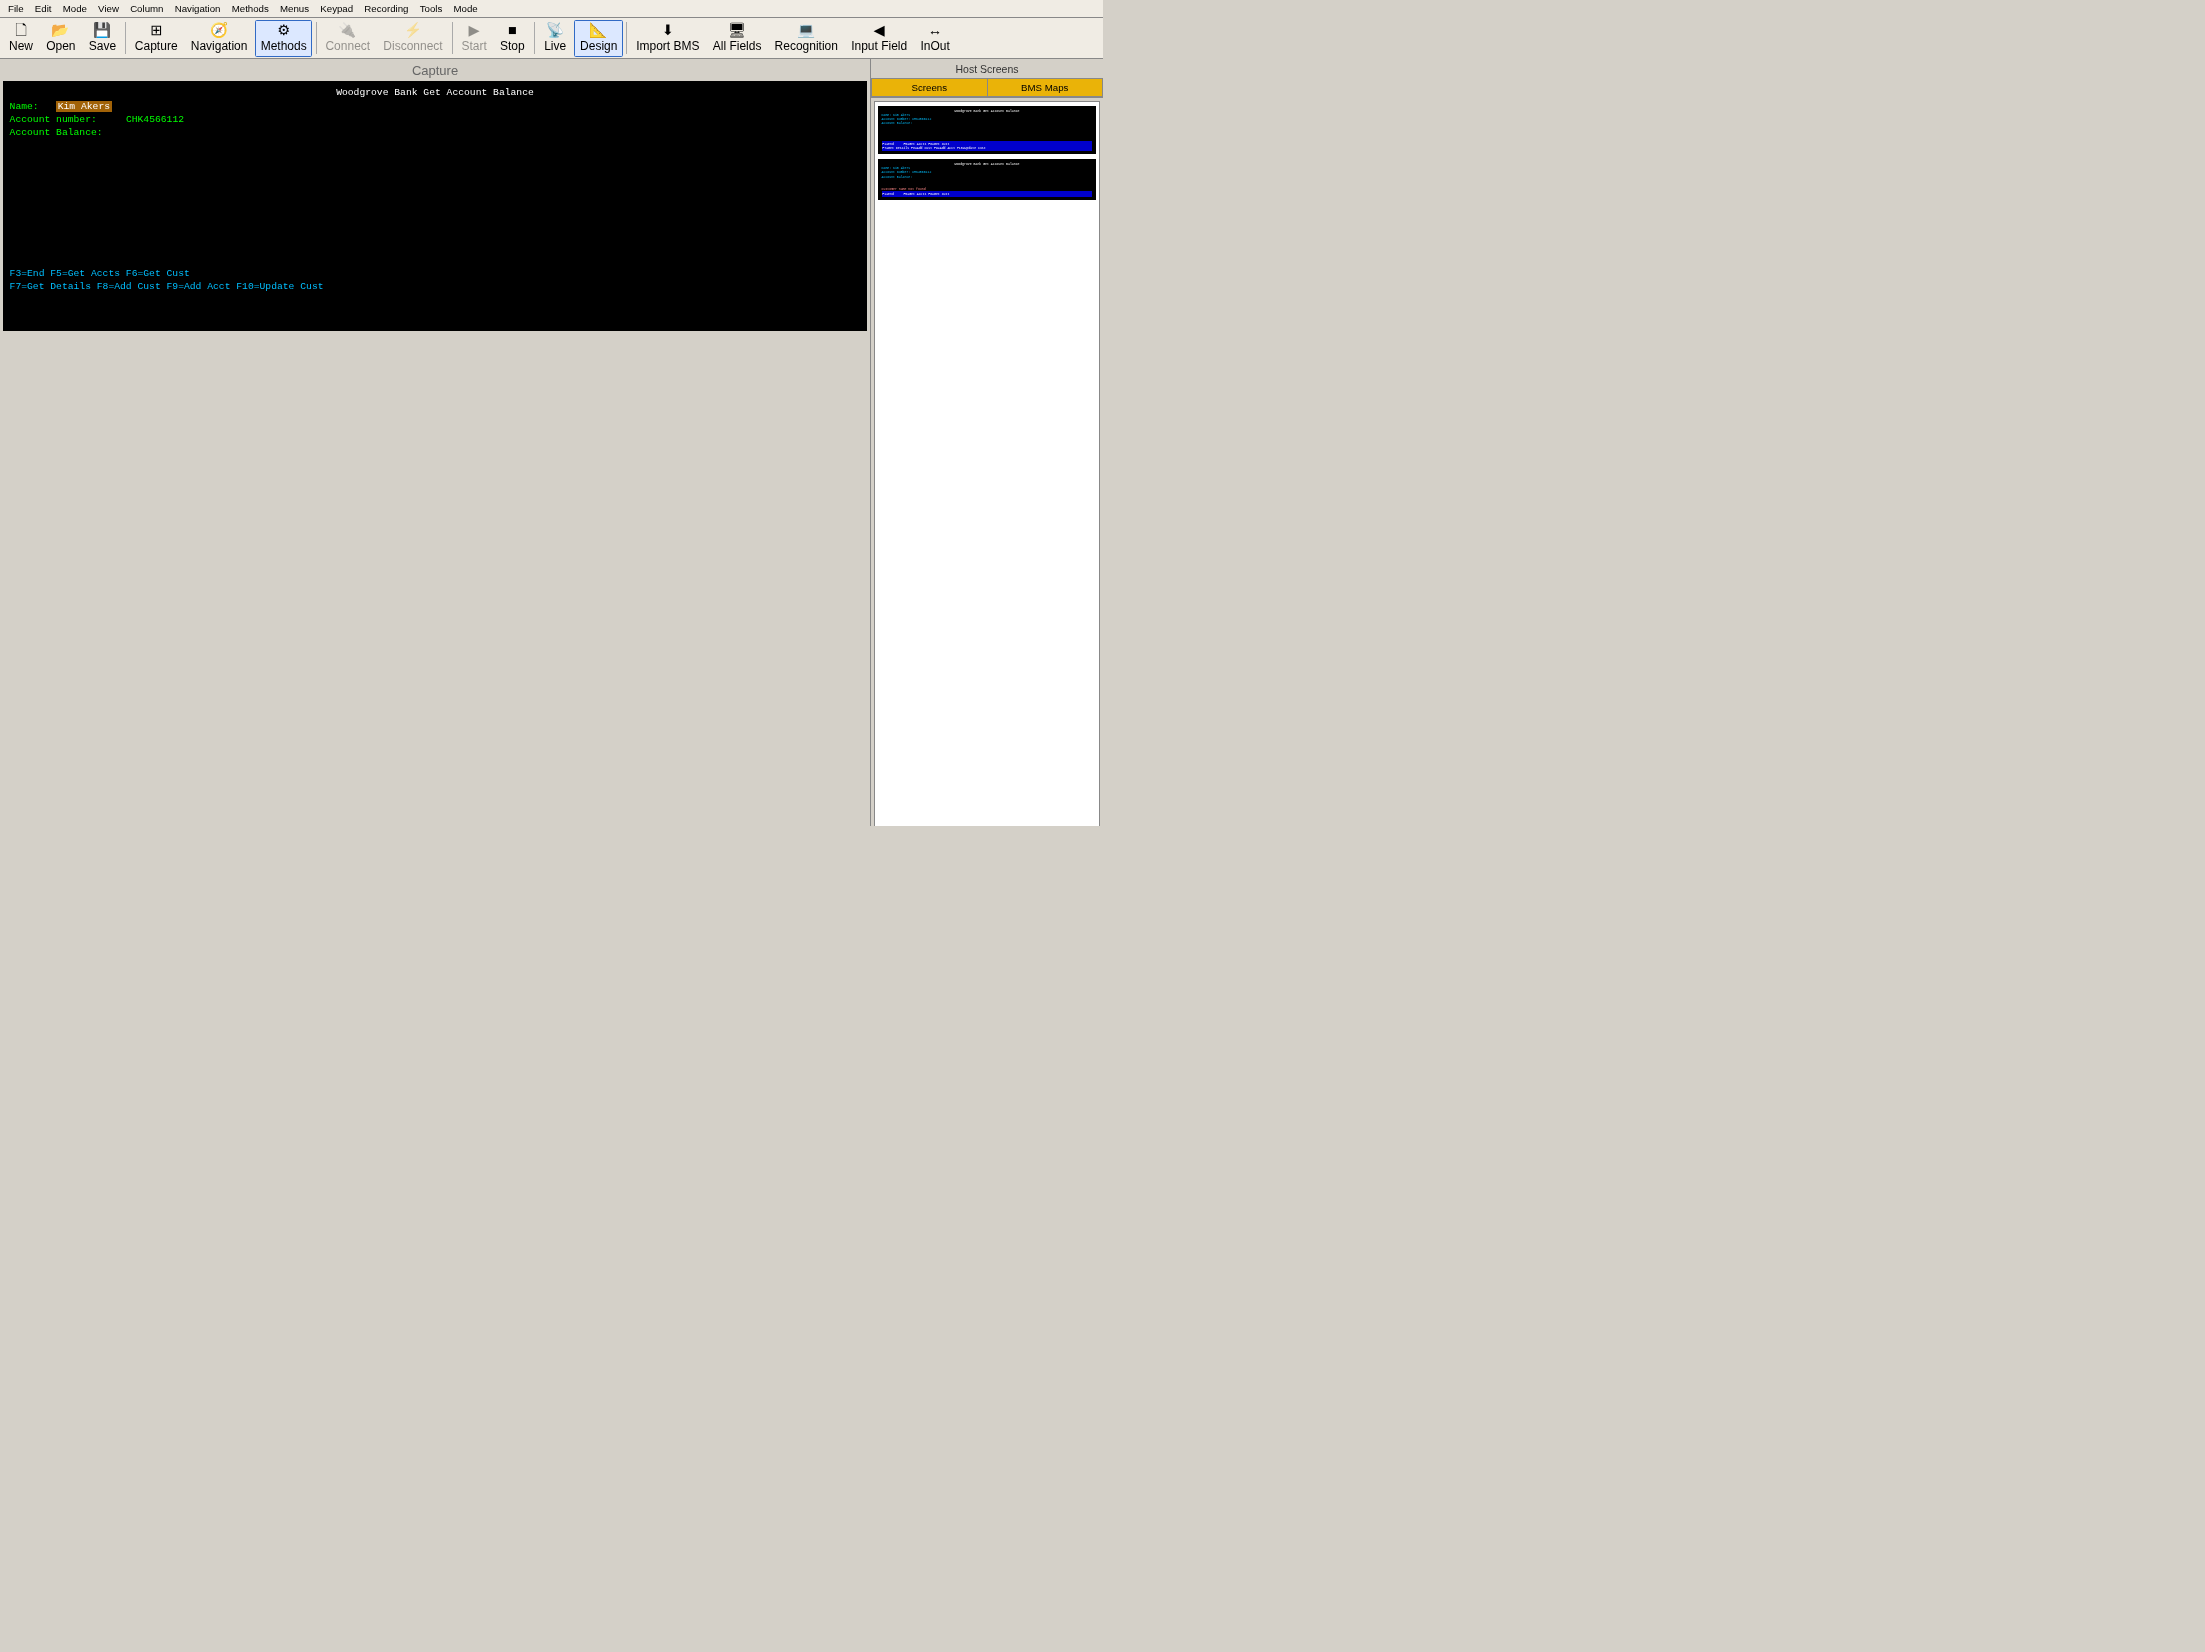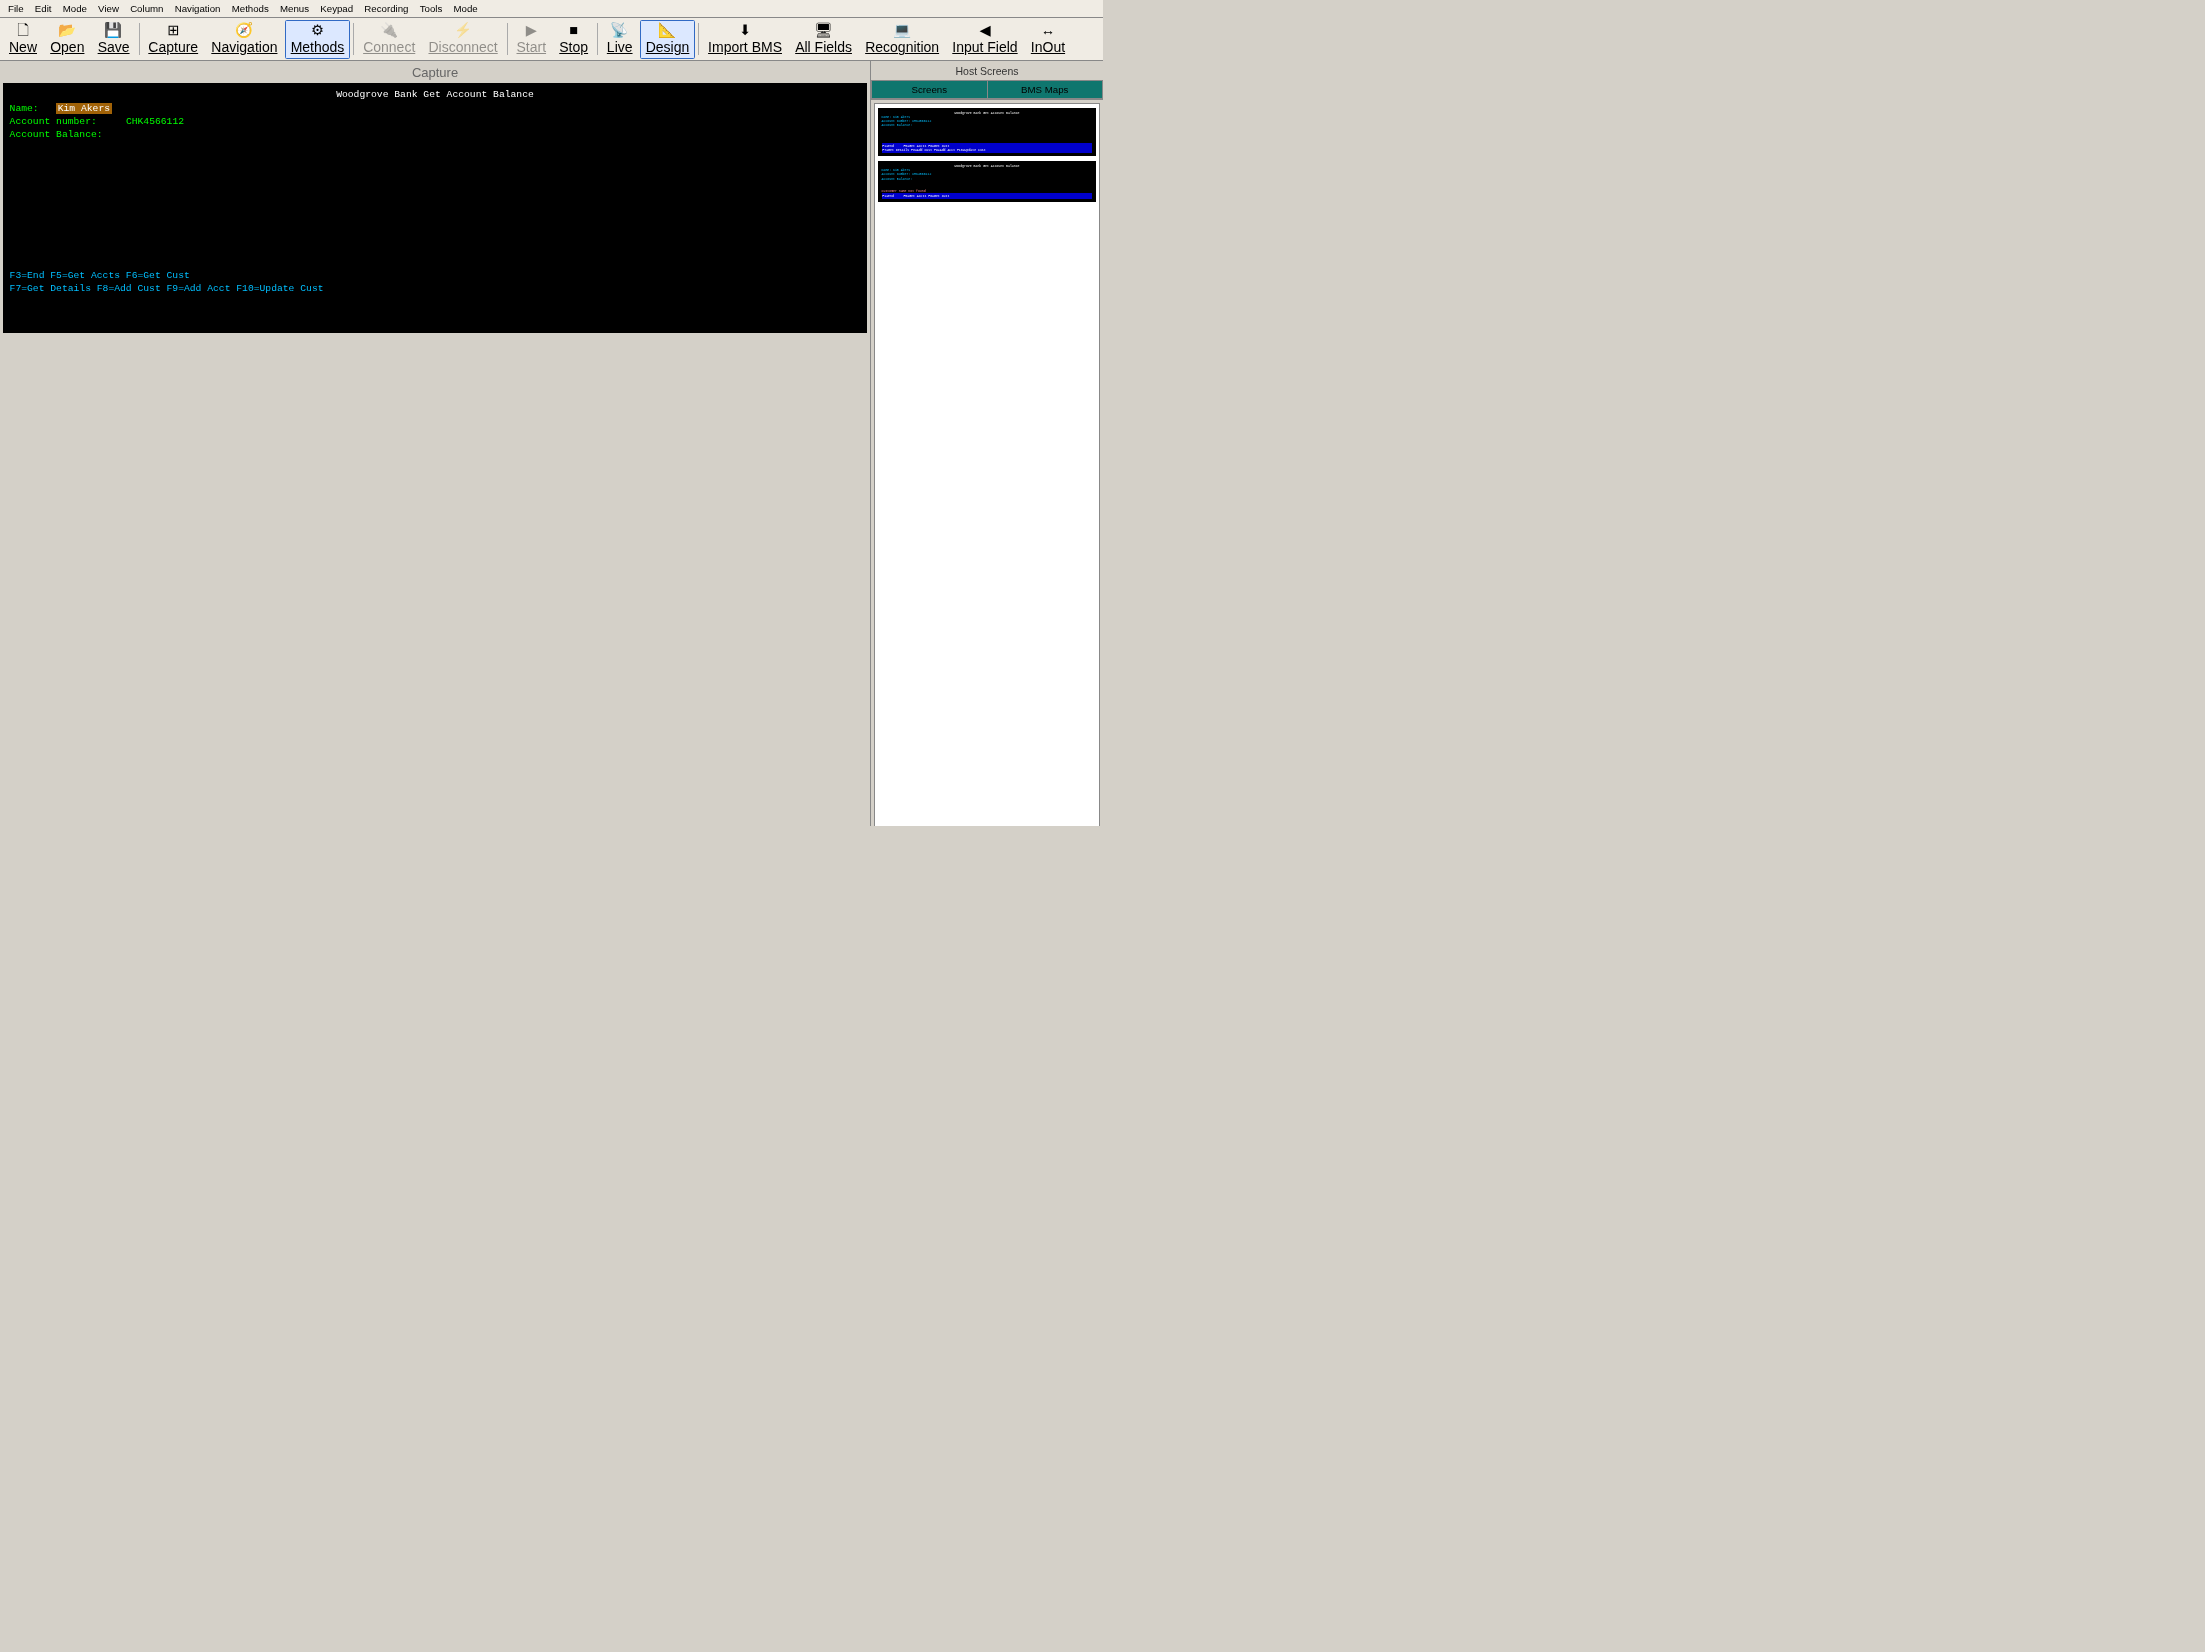--- a/index.html
+++ b/index.html
@@ -7,21 +7,21 @@
 
     
     .menu-bar { display: flex; align-items: center; background: #f0ece4; border-bottom: 0.8px solid #888; padding: 1.6px 3.2px; gap: 1.6px; }
     .menu-item { padding: 1.6px 4.8px; cursor: pointer; font-size: 9.7px; color: #000; }
 
     
     .toolbar { display: flex; align-items: center; background: #f0ece4; border-bottom: 1.6px solid #888; padding: 1.6px 3.2px; gap: 1.6px; flex-wrap: wrap; }
     .tool-btn { display: flex; flex-direction: column; align-items: center; justify-content: center; padding: 2.4px 4.8px; cursor: pointer; font-size: 8px; min-width: 35px; border: 0.8px solid transparent; border-radius: 1.6px; }
     .tool-btn.active { border: 1.6px solid #316ac5; background: #dce8ff; }
     .tool-btn .icon { font-size: 14.5px; line-height: 1; margin-bottom: 1.6px; }
-    .tool-btn .label { font-size: 14px; color: #000; text-decoration: underline; }
+    .tool-btn .label { font-size: 12px; color: #000; }
     .tool-btn.disabled { opacity: 0.4; cursor: default; }
     .toolbar-sep { width: 0.8px; background: #aaa; height: 32px; margin: 0 1.6px; }
 
     
     .main-area { display: flex; height: calc(100vh - 45px); }
 
     
     .left-area { flex: 1; display: flex; flex-direction: column; }
 
     
@@ -42,21 +42,21 @@
     .method-dropdown.disabled { background: #d4d0c8; color: #666; }
     .param-list { flex: 1; border: 0.8px solid #888; background: #fff; min-height: 56px; }
     .param-item { padding: 2.4px 4.8px; cursor: pointer; font-size: 9.7px; }
     .param-item.selected { background: #316ac5; color: #fff; }
     .new-method-btn { background: #d4d0c8; border: 0.8px solid #888; padding: 2.4px 9.7px; cursor: pointer; font-size: 9.7px; align-self: flex-start; margin-left: 72px; margin-bottom: 4.8px; }
 
     
     .right-panel { width: 233px; background: #d4d0c8; border-left: 1.6px solid #888; display: flex; flex-direction: column; }
     .host-screens-title { text-align: center; font-size: 10.5px; color: #333; padding: 3.2px; }
     .screens-tabs { display: flex; border-bottom: 0.8px solid #888; }
-    .screen-tab { flex: 1; text-align: center; padding: 3.2px; background: #0f766e; border: 0.8px solid #888; cursor: pointer; font-size: 9.7px; }
+    .screen-tab { flex: 1; text-align: center; padding: 3.2px; background: #eab308; border: 0.8px solid #888; cursor: pointer; font-size: 9.7px; }
     .screen-tab:first-child { border-right: none; }
     .screen-thumbnails { flex: 1; overflow-y: auto; padding: 3.2px; background: #fff; border: 0.8px solid #888; margin: 3.2px; }
     .screen-thumb { background: #000; margin-bottom: 4.8px; padding: 3.2px; cursor: pointer; }
     .screen-thumb-content { font-family: 'Courier New', monospace; font-size: 3.2px; color: #00bfff; line-height: 1.3; }
     .screen-thumb-bar { background: #0000cc; color: #fff; font-size: 3.2px; padding: 0.8px; font-family: 'Courier New', monospace; }
     .screen-name-row { display: flex; align-items: center; gap: 4.8px; padding: 3.2px 4.8px; }
     .screen-name-label { font-size: 8.9px; color: #333; white-space: nowrap; }
     .screen-name-input { flex: 1; border: 0.8px solid #888; padding: 1.6px 3.2px; font-size: 8.9px; }
 
     

